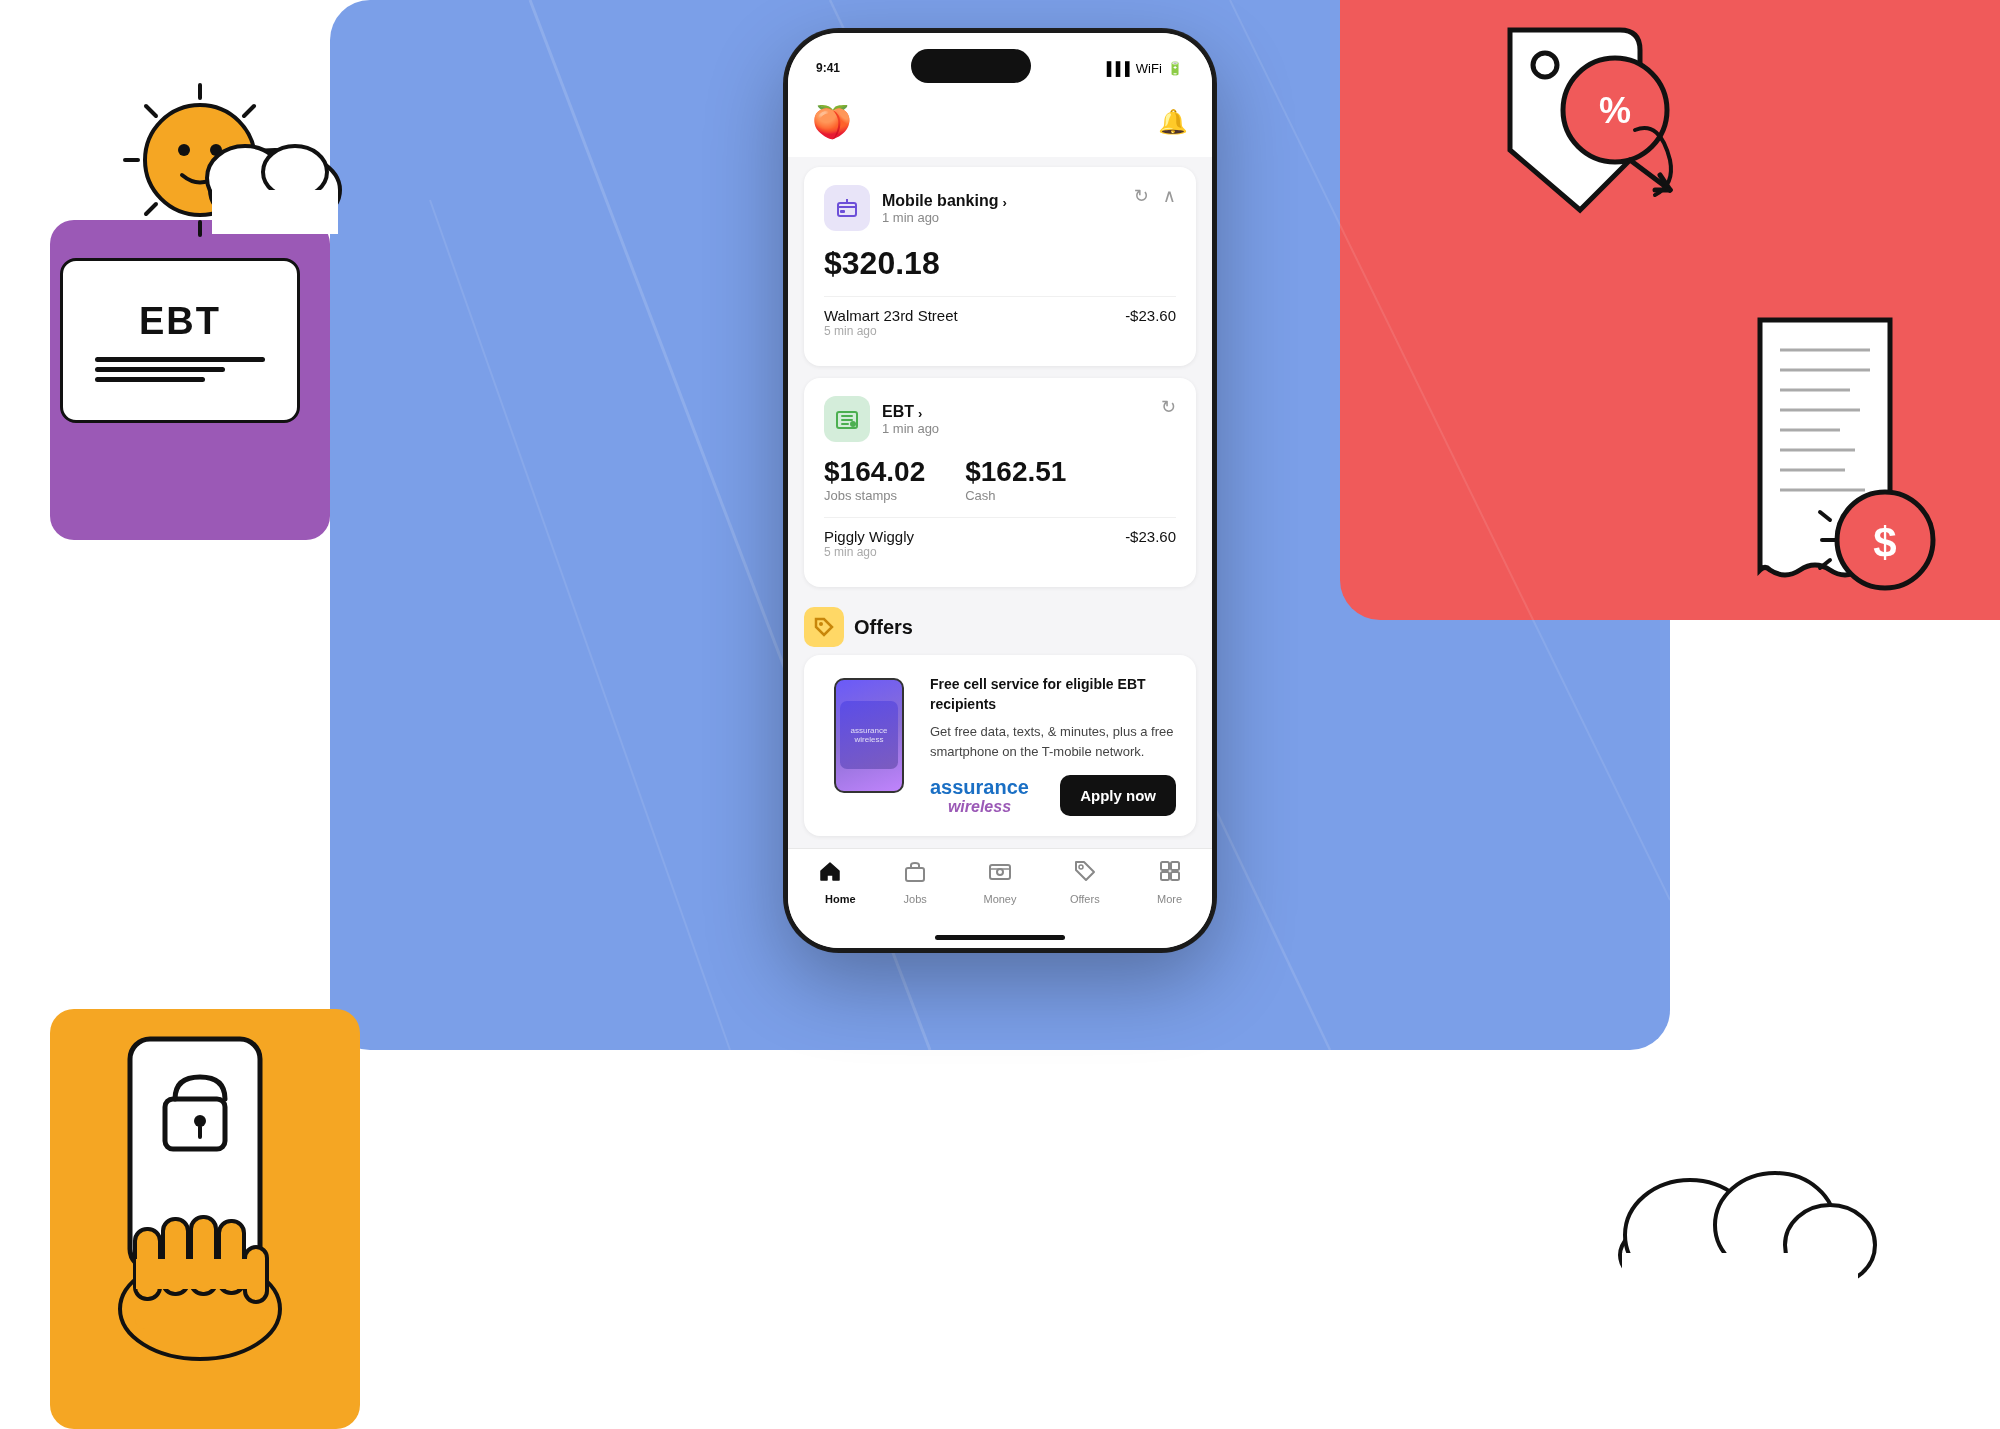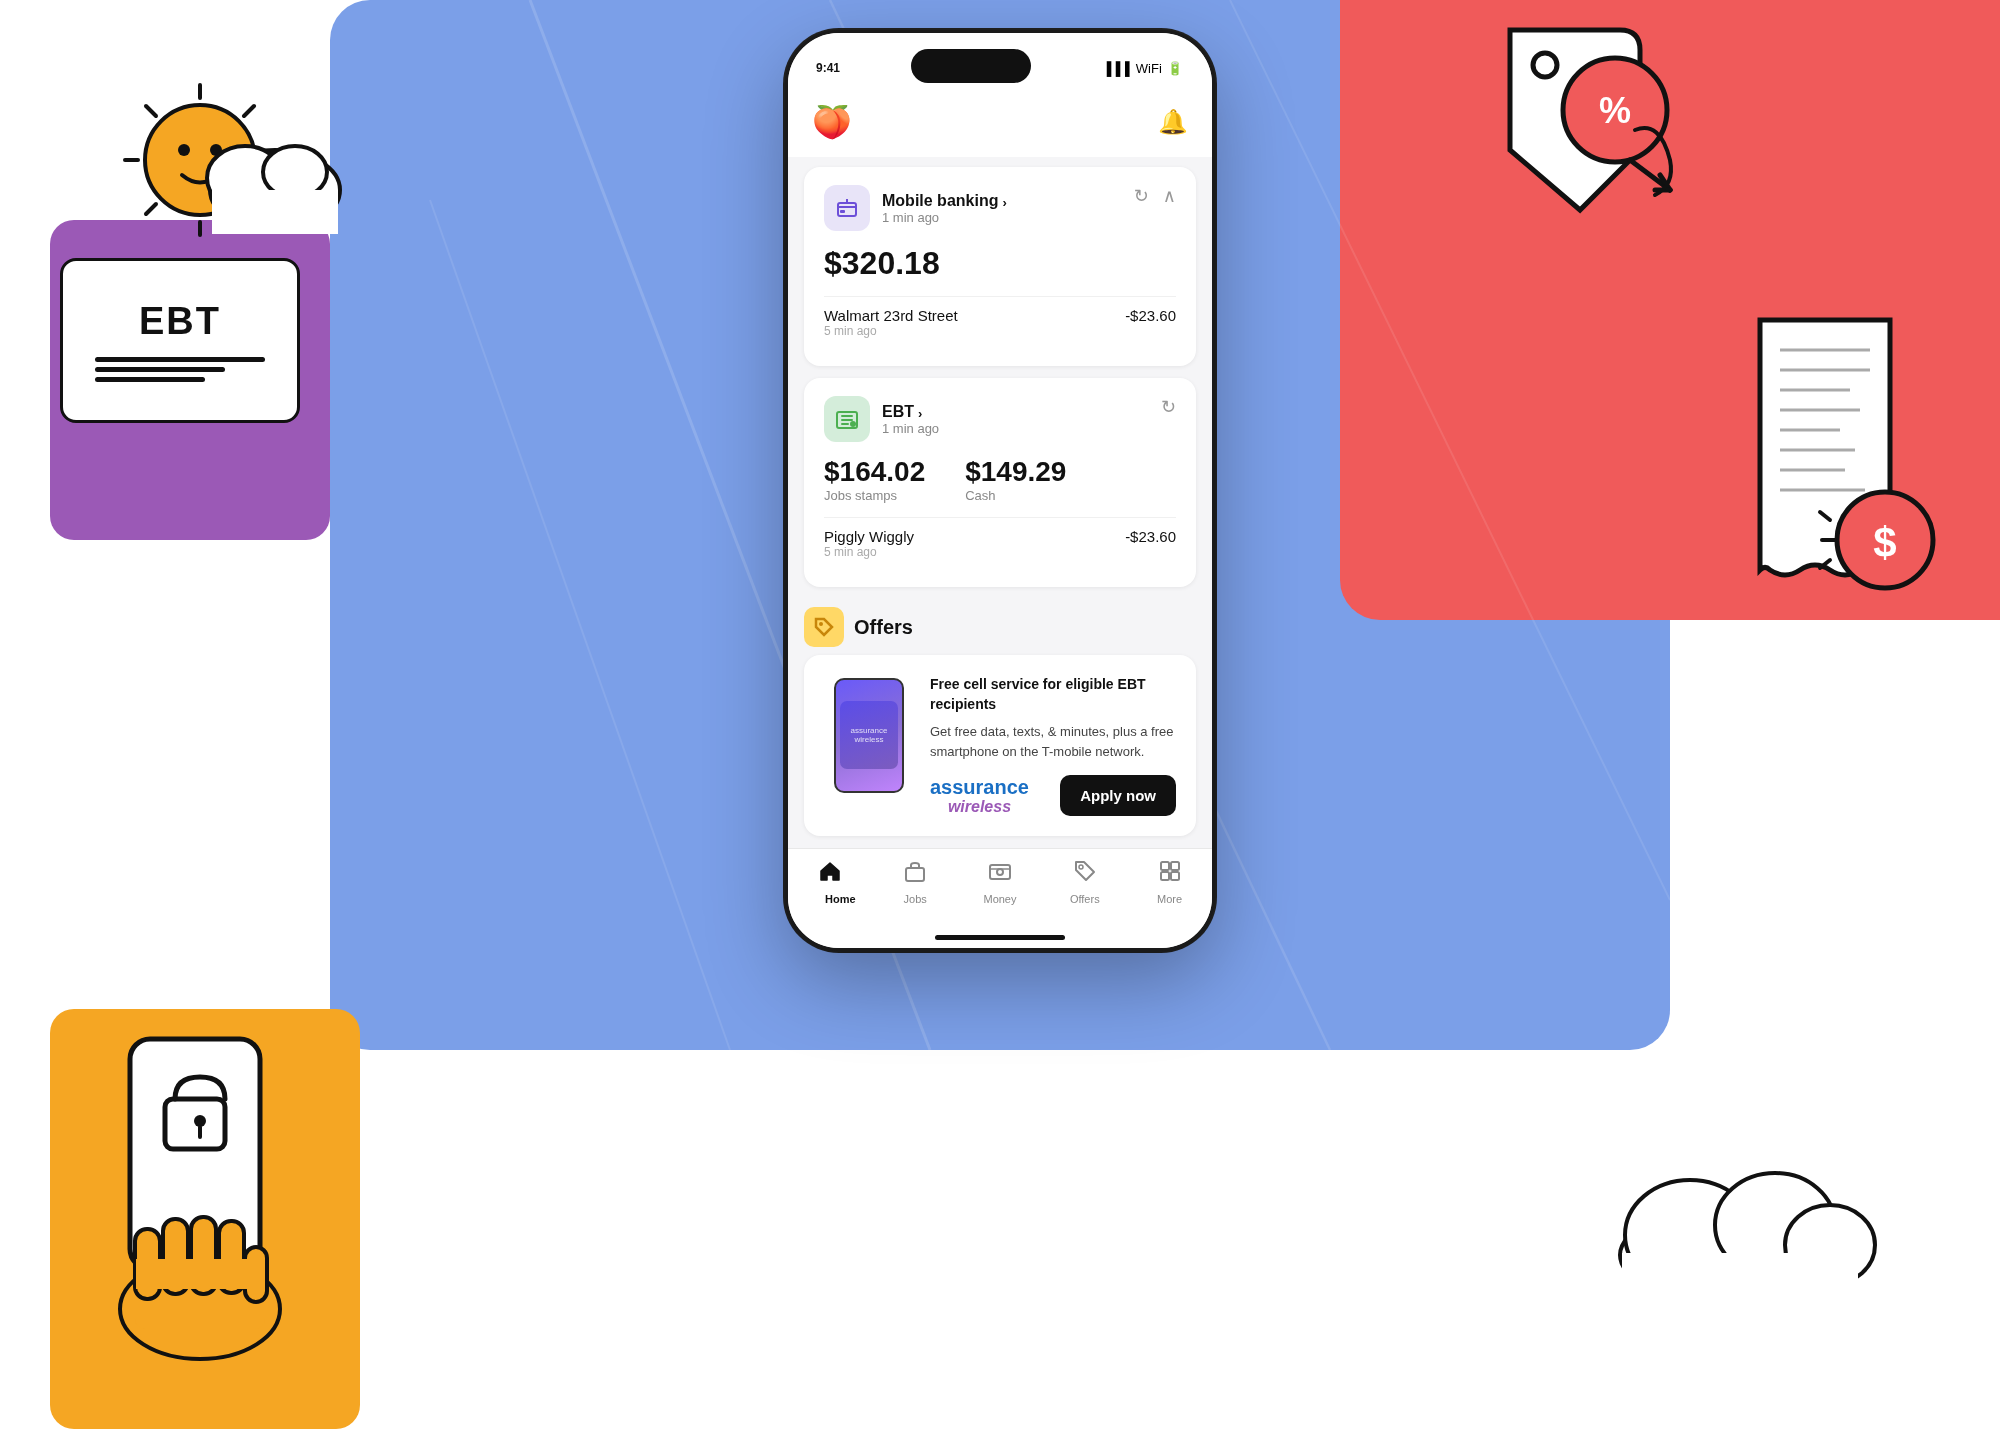--- a/index.html
+++ b/index.html
@@ -656,21 +656,21 @@
             <div class="card-actions">
               <span style="font-size:18px;color:#999;cursor:pointer;">↻</span>
             </div>
           </div>
           <div class="ebt-balances">
             <div class="ebt-balance-item">
               <div class="ebt-balance-amount">$164.02</div>
               <div class="ebt-balance-label">Jobs stamps</div>
             </div>
             <div class="ebt-balance-item">
-              <div class="ebt-balance-amount">$149.29</div>
+              <div class="ebt-balance-amount">$162.51</div>
               <div class="ebt-balance-label">Cash</div>
             </div>
           </div>
           <div class="transaction-row">
             <div>
               <div class="transaction-name">Piggly Wiggly</div>
               <div class="transaction-time">5 min ago</div>
             </div>
             <div class="transaction-amount">-$23.60</div>
           </div>

